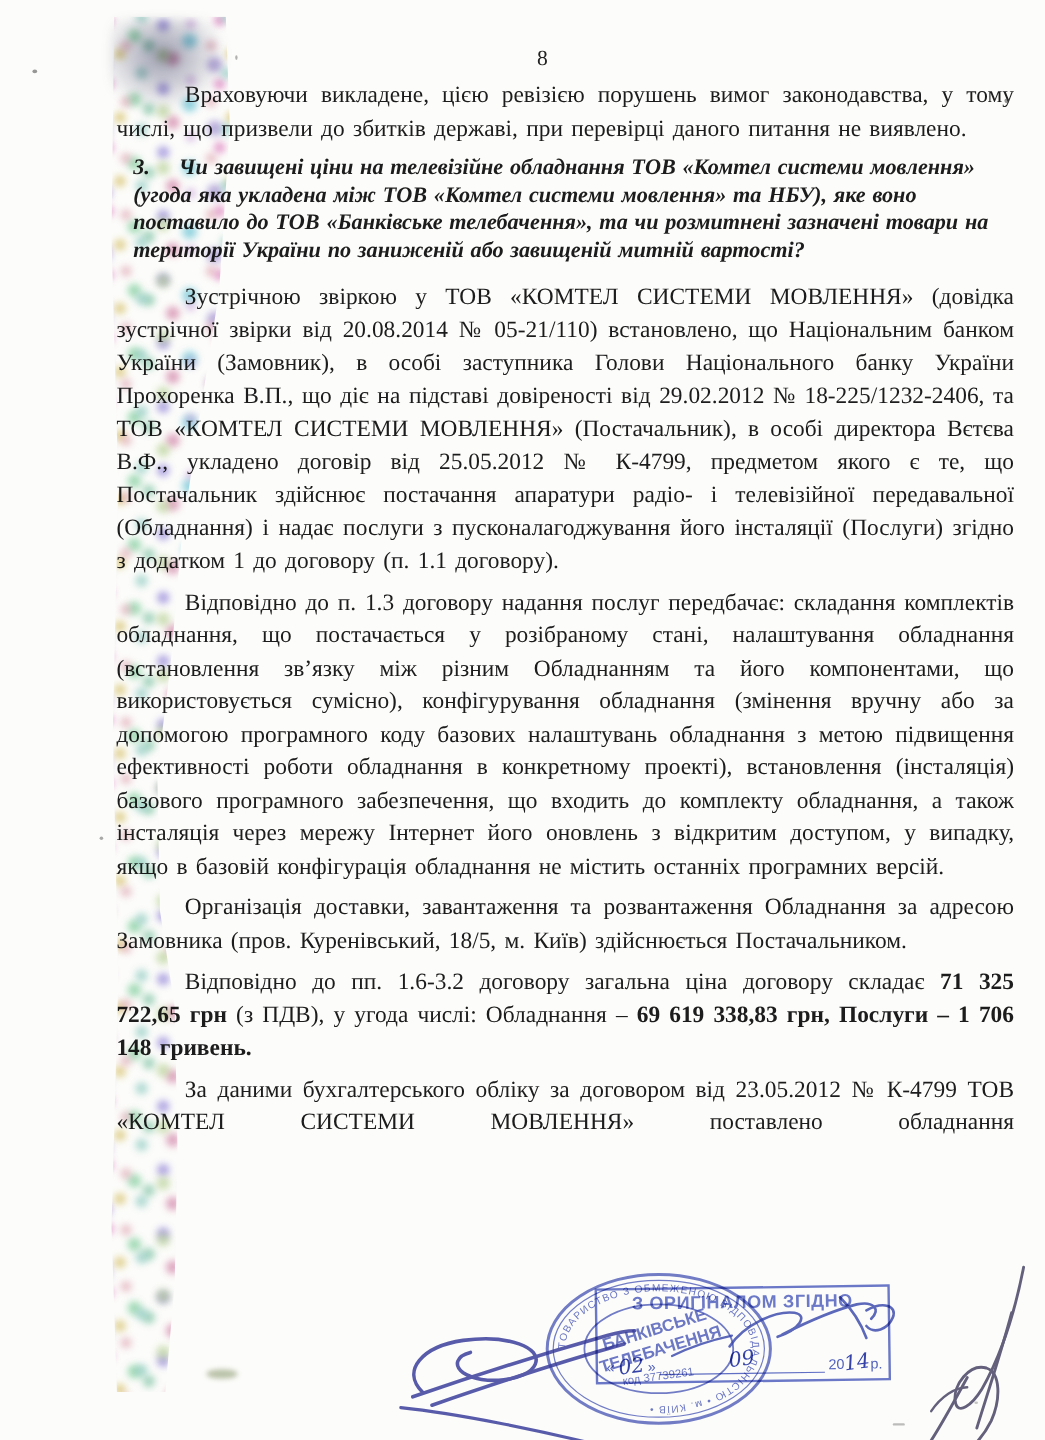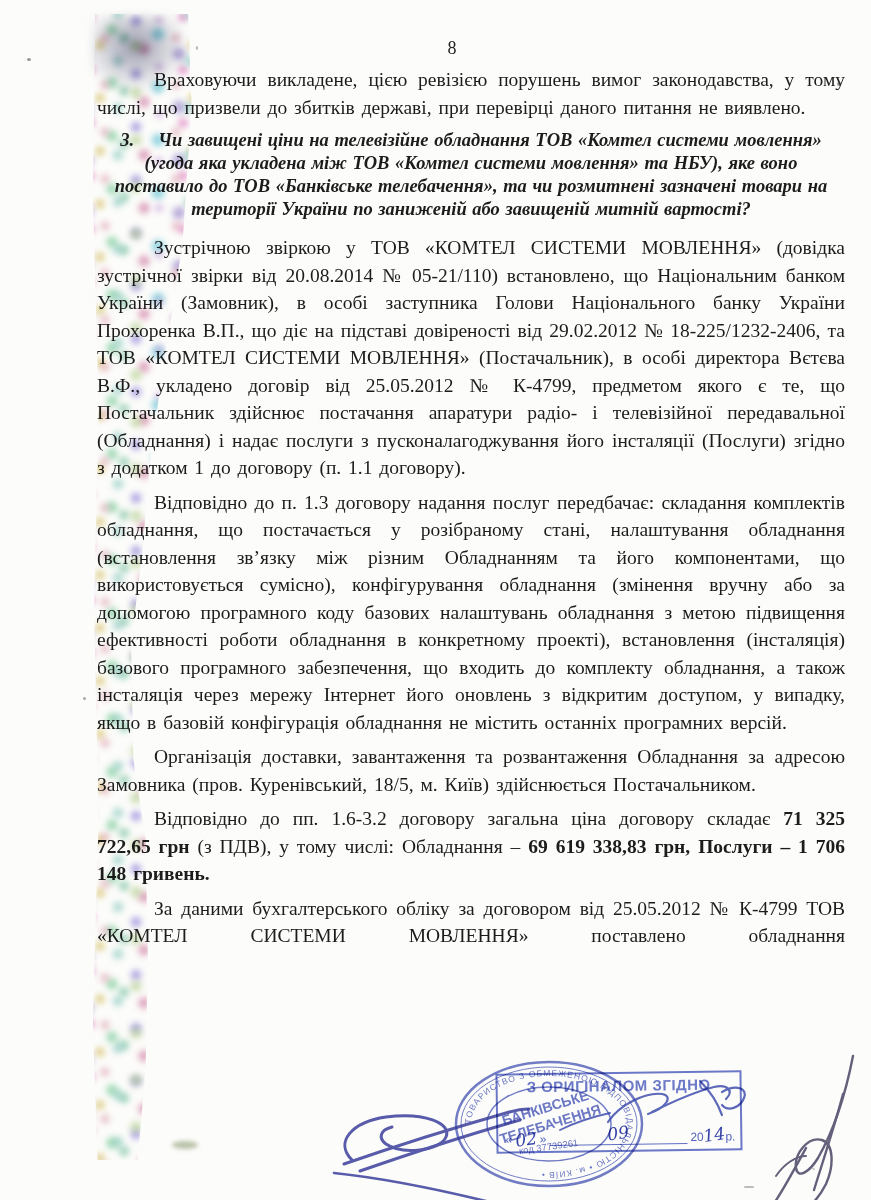--- a/index.html
+++ b/index.html
@@ -21,21 +21,21 @@
   }
   .para{
     margin:0 0 7px 0;
     text-align:justify;
     text-indent:57px;
     font-size:19.5px;
     line-height:27.5px;
     word-spacing:2px;
   }
   .para.heading{
-    text-align:center;
+    text-align:left;
     text-indent:0;
     font-style:italic;
     font-weight:bold;
     font-size:18.5px;
     line-height:23px;
     margin:8px 0 13px 0;
     padding:0 14px;
     word-spacing:1px;
   }
   .para.last-justify{ text-align-last:justify; }
@@ -132,22 +132,22 @@
 <div class="page">
 
   <div class="page-number">8</div>
 
   <div class="content">
       <p class="para body"><span>Враховуючи викладене, цією ревізією порушень вимог законодавства, у тому числі, що призвели до збитків державі, при перевірці даного питання не виявлено.</span></p>
       <p class="para heading"><span class="bold">3. &nbsp;Чи завищені ціни на телевізійне обладнання ТОВ «Комтел системи мовлення» (угода яка укладена між ТОВ «Комтел системи мовлення» та НБУ), яке воно поставило до ТОВ «Банківське телебачення», та чи розмитнені зазначені товари на території України по заниженій або завищеній митній вартості?</span></p>
       <p class="para body"><span>Зустрічною звіркою у ТОВ «КОМТЕЛ СИСТЕМИ МОВЛЕННЯ» (довідка зустрічної звірки від 20.08.2014 № 05-21/110) встановлено, що Національним банком України (Замовник), в особі заступника Голови Національного банку України Прохоренка В.П., що діє на підставі довіреності від 29.02.2012 № 18-225/1232-2406, та ТОВ «КОМТЕЛ СИСТЕМИ МОВЛЕННЯ» (Постачальник), в особі директора Вєтєва В.Ф., укладено договір від 25.05.2012 № К-4799, предметом якого є те, що Постачальник здійснює постачання апаратури радіо- і телевізійної передавальної (Обладнання) і надає послуги з пусконалагоджування його інсталяції (Послуги) згідно з додатком 1 до договору (п. 1.1 договору).</span></p>
       <p class="para body"><span>Відповідно до п. 1.3 договору надання послуг передбачає: складання комплектів обладнання, що постачається у розібраному стані, налаштування обладнання (встановлення зв’язку між різним Обладнанням та його компонентами, що використовується сумісно), конфігурування обладнання (змінення вручну або за допомогою програмного коду базових налаштувань обладнання з метою підвищення ефективності роботи обладнання в конкретному проекті), встановлення (інсталяція) базового програмного забезпечення, що входить до комплекту обладнання, а також інсталяція через мережу Інтернет його оновлень з відкритим доступом, у випадку, якщо в базовій конфігурація обладнання не містить останніх програмних версій.</span></p>
       <p class="para body"><span>Організація доставки, завантаження та розвантаження Обладнання за адресою Замовника (пров. Куренівський, 18/5, м. Київ) здійснюється Постачальником.</span></p>
-      <p class="para body"><span>Відповідно до пп. 1.6-3.2 договору загальна ціна договору складає </span><span class="bold">71 325 722,65 грн</span><span> (з ПДВ), у тому числі: Обладнання – </span><span class="bold">69 619 338,83 грн,</span><span> </span><span class="bold">Послуги – 1 706 148 гривень.</span></p>
-      <p class="para body last-justify"><span>За даними  бухгалтерського обліку за договором від 25.05.2012 № К-4799 ТОВ «КОМТЕЛ СИСТЕМИ МОВЛЕННЯ» поставлено обладнання</span></p>
+      <p class="para body"><span>Відповідно до пп. 1.6-3.2 договору загальна ціна договору складає </span><span class="bold">71 325 722,65 грн</span><span> (з ПДВ), у угода числі: Обладнання – </span><span class="bold">69 619 338,83 грн,</span><span> </span><span class="bold">Послуги – 1 706 148 гривень.</span></p>
+      <p class="para body last-justify"><span>За даними  бухгалтерського обліку за договором від 23.05.2012 № К-4799 ТОВ «КОМТЕЛ СИСТЕМИ МОВЛЕННЯ» поставлено обладнання</span></p>
     </div>
 
   <div class="scan-band">
     <div class="noise"></div>
     <div class="noise2"></div>
   </div>
   <div class="band-dark"></div>
 
   <div class="speck" style="left:27px;top:58px;width:4px;height:3px;"></div>
   <div class="speck" style="left:196px;top:46px;width:2px;height:4px;opacity:.4;"></div>

